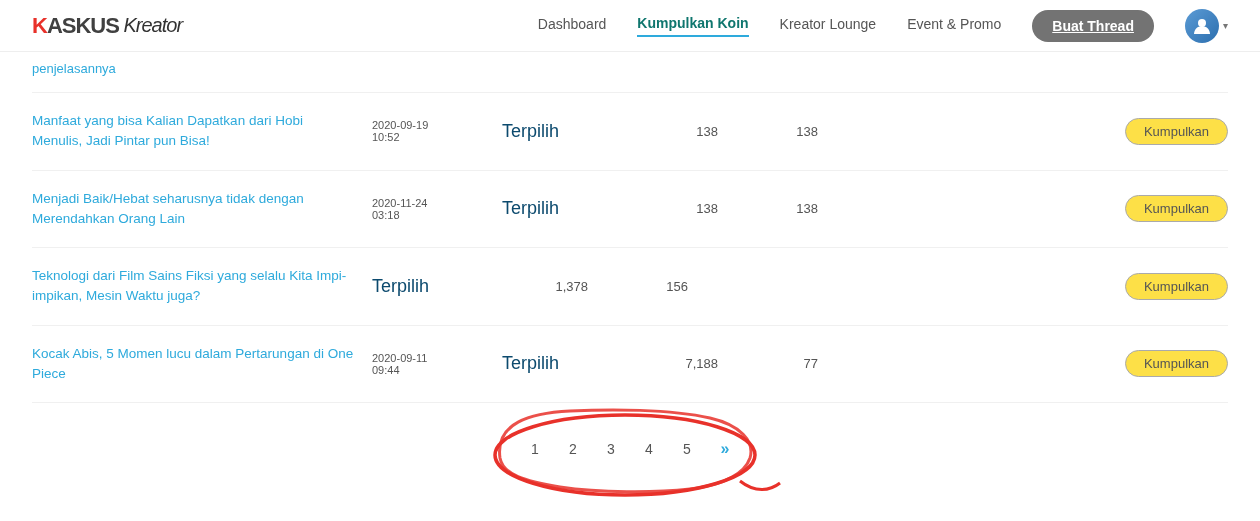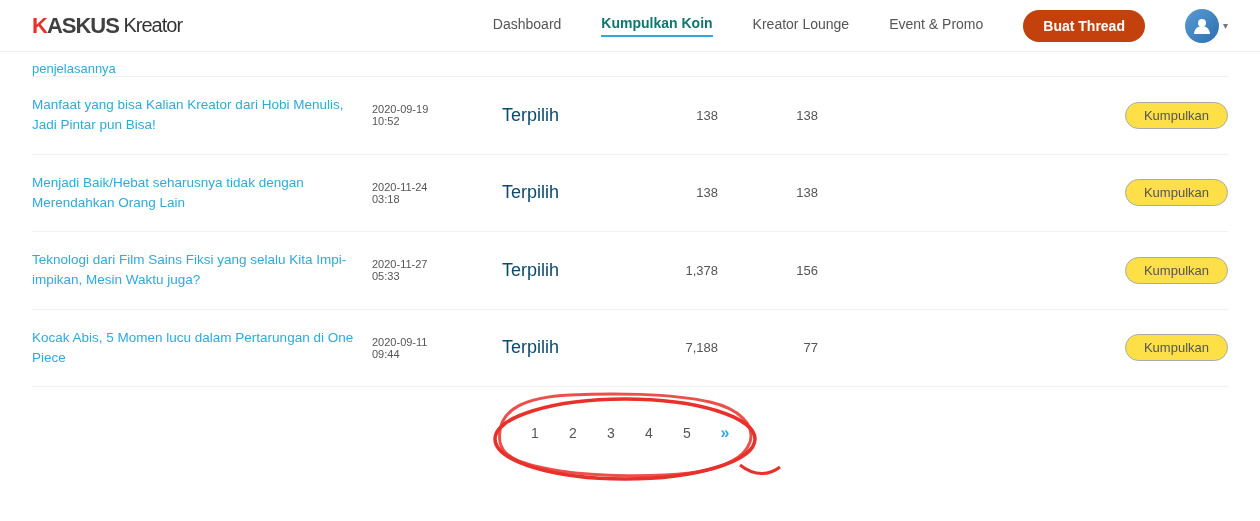--- a/index.html
+++ b/index.html
@@ -17,47 +17,48 @@
     }
     .logo {
       display: flex;
       align-items: center;
       font-size: 22px;
       font-weight: bold;
       letter-spacing: -1px;
     }
     .logo-kaskus-k { color: #e8312a; }
     .logo-kaskus-askus { color: #404040; }
-    .logo-kreator { color: #333; font-weight: normal; font-size: 20px; }
+    .logo-kreator { color: #333; font-weight: normal; font-size: 20px; font-style: italic; }
     .nav {
       display: flex;
       align-items: center;
-      gap: 40px;
+      gap: 31px;
     }
     .nav-item {
       font-size: 14px;
       color: #555;
       cursor: pointer;
       text-decoration: none;
       padding-bottom: 4px;
     }
     .nav-item.active {
       color: #0f766e;
       border-bottom: 2px solid #2eaadc;
       font-weight: 600;
     }
     .btn-buat-thread {
-      background: #c2410c;
+      background: #737373;
       color: #fff;
       border: none;
       border-radius: 20px;
       padding: 8px 20px;
       font-size: 14px;
       font-weight: bold;
       cursor: pointer;
+      text-decoration: underline;
     }
     .avatar {
       width: 34px;
       height: 34px;
       border-radius: 50%;
       background: linear-gradient(135deg, #5b9bd5 0%, #2c6faf 100%);
       display: flex;
       align-items: center;
       justify-content: center;
       color: #fff;
@@ -75,21 +76,21 @@
       color: #777;
     }
 
     
     .main {
       padding: 0 32px;
     }
 
     
     .top-link-row {
-      padding: 8px 0 0 0;
+      padding: 8px 0 16px 0;
       border-bottom: 1px solid #f0f0f0;
     }
     .top-link-row a {
       color: #2eaadc;
       text-decoration: none;
       font-size: 13px;
     }
 
     
     .table-row {
@@ -221,21 +222,21 @@
 
 <div class="main">
 
   <div class="top-link-row">
     <a>penjelasannya</a>
   </div>
 
   <div id="rows-container">
       <div class="table-row">
     <div class="col-title">
-      <a href="#">Manfaat yang bisa Kalian Kreator dari Hobi Menulis, Jadi Pintar pun Bisa!</a>
+      <a href="#">Manfaat yang bisa Kalian Dapatkan dari Hobi Menulis, Jadi Pintar pun Bisa!</a>
     </div>
     <div class="col-date">2020-09-19<br>10:52</div>
     <div class="col-status">Terpilih</div>
     <div class="col-views">138</div>
     <div class="col-coins">138</div>
     <div class="col-action">
       <button class="btn-kumpulkan">Kumpulkan</button>
     </div>
   </div>
       <div class="table-row">
@@ -247,21 +248,20 @@
     <div class="col-views">138</div>
     <div class="col-coins">138</div>
     <div class="col-action">
       <button class="btn-kumpulkan">Kumpulkan</button>
     </div>
   </div>
       <div class="table-row">
     <div class="col-title">
       <a href="#">Teknologi dari Film Sains Fiksi yang selalu Kita Impi-impikan, Mesin Waktu juga?</a>
     </div>
-    <div class="col-date">2020-11-27<br>05:33</div>
     <div class="col-status">Terpilih</div>
     <div class="col-views">1,378</div>
     <div class="col-coins">156</div>
     <div class="col-action">
       <button class="btn-kumpulkan">Kumpulkan</button>
     </div>
   </div>
       <div class="table-row">
     <div class="col-title">
       <a href="#">Kocak Abis, 5 Momen lucu dalam Pertarungan di One Piece</a>

